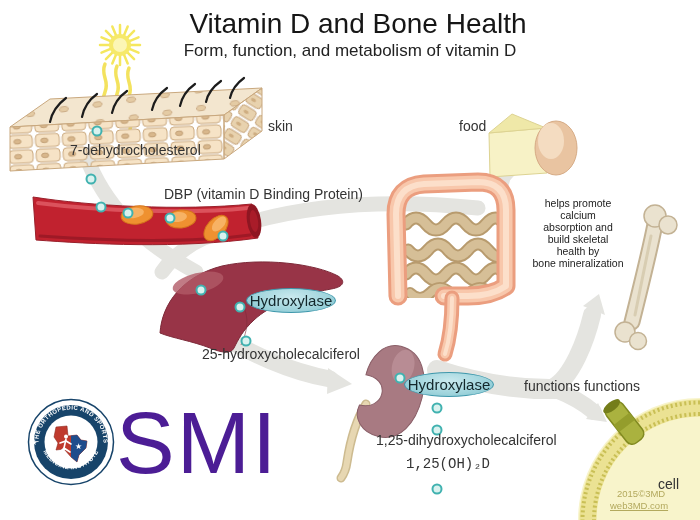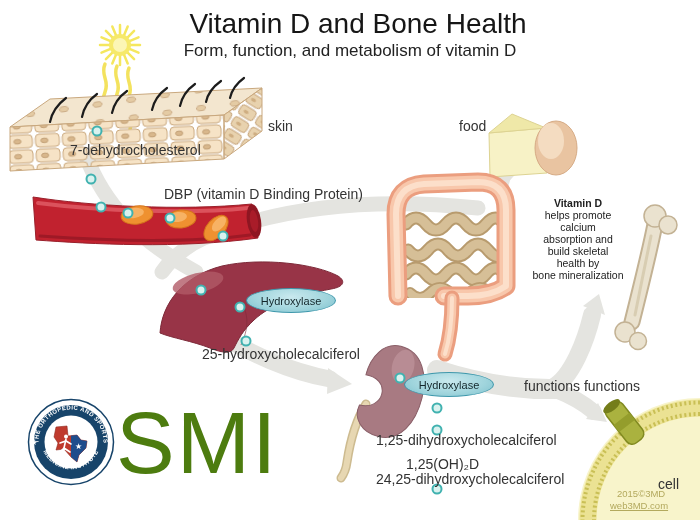--- a/index.html
+++ b/index.html
@@ -5,28 +5,28 @@
   html,body{margin:0;padding:0;background:#fff;}
   #canvas{position:relative;width:700px;height:520px;background:#ffffff;overflow:hidden;
           font-family:"Liberation Sans",sans-serif;}
   #art{position:absolute;left:0;top:0;z-index:1;}
   .txt{position:absolute;z-index:5;white-space:nowrap;color:#2e2e2e;}
   .title{left:8px;right:0;top:8px;text-align:center;font-size:28px;color:#161616;margin-left:8px;}
   .subtitle{left:0;right:0;top:41px;text-align:center;font-size:17px;color:#222;}
   .label{font-size:14px;color:#333;}
   .pill{position:absolute;z-index:6;display:flex;align-items:center;justify-content:center;
         border-radius:50%;background:radial-gradient(ellipse at 50% 35%,#c9e9ee 0%,#9fd4dc 60%,#7cc0cd 100%);
-        border:1.5px solid #3f98ac;font-size:11px;color:#13272b;text-align:right;}
+        border:1.5px solid #3f98ac;font-size:15px;color:#13272b;text-align:right;}
   .note{position:absolute;z-index:5;left:513px;top:197px;width:130px;text-align:center;
         font-size:10.5px;line-height:12px;color:#222;}
   .note .nh{font-weight:bold;}
-  .sub2{font-family:Liberation Sans, sans-serif;}
+  .sub2{font-family:Liberation Mono, monospace;}
   .wm{color:#b3a95e;font-size:9.5px;z-index:6;}
   .smi{position:absolute;left:116px;top:398px;z-index:5;font-size:88px;line-height:90px;
-       letter-spacing:2px;color:#4d7c0f;}
+       letter-spacing:2px;color:#4c1d95;}
 </style>
 </head>
 <body>
 
 <div id="canvas">
 
 <svg id="art" width="700" height="520" viewBox="0 0 700 520">
   <defs>
     <pattern id="cells" width="27" height="15" patternUnits="userSpaceOnUse" patternTransform="rotate(-3)">
       <rect x="1" y="1" width="24" height="13" rx="4" fill="#f6e3c6" stroke="#c9a87e" stroke-width="1"></rect>
@@ -241,32 +241,30 @@
 <div class="txt subtitle">Form, function, and metabolism of vitamin D</div>
 
 <div class="txt label" style="left:268px;top:118px;">skin</div>
 <div class="txt label" style="left:443px;top:118px;padding-left:16px;">food</div>
 <div class="txt label" style="left:70px;top:142px;">7-dehydrocholesterol</div>
 <div class="txt label" style="left:164px;top:186px;">DBP (vitamin D Binding Protein)</div>
 <div class="txt label" style="left:202px;top:346px;">25-hydroxycholecalciferol</div>
 <div class="txt label" style="left:524px;top:378px;">functions functions</div>
 <div class="txt label" style="left:376px;top:432px;">1,25-dihydroxycholecalciferol</div>
 <div class="txt label sub2" style="left:406px;top:456px;">1,25(OH)₂D</div>
-<div class="txt label" style="left:376px;top:471px;">24,25-dihydroxycholecalciferol</div>
 <div class="txt label" style="left:658px;top:476px;">cell</div>
 
 <div class="pill" style="left:246px;top:288px;width:88px;height:23px;">
   <span>Hydroxylase</span>
 </div>
 <div class="pill" style="left:404px;top:372px;width:88px;height:23px;">
   <span>Hydroxylase</span>
 </div>
 
 <div class="note">
-  <div class="nh">Vitamin D</div>
   <div>helps promote</div>
   <div>calcium</div>
   <div>absorption and</div>
   <div>build skeletal</div>
   <div>health by</div>
   <div>bone mineralization</div>
 </div>
 
 <div class="smi">SMI</div>
 

